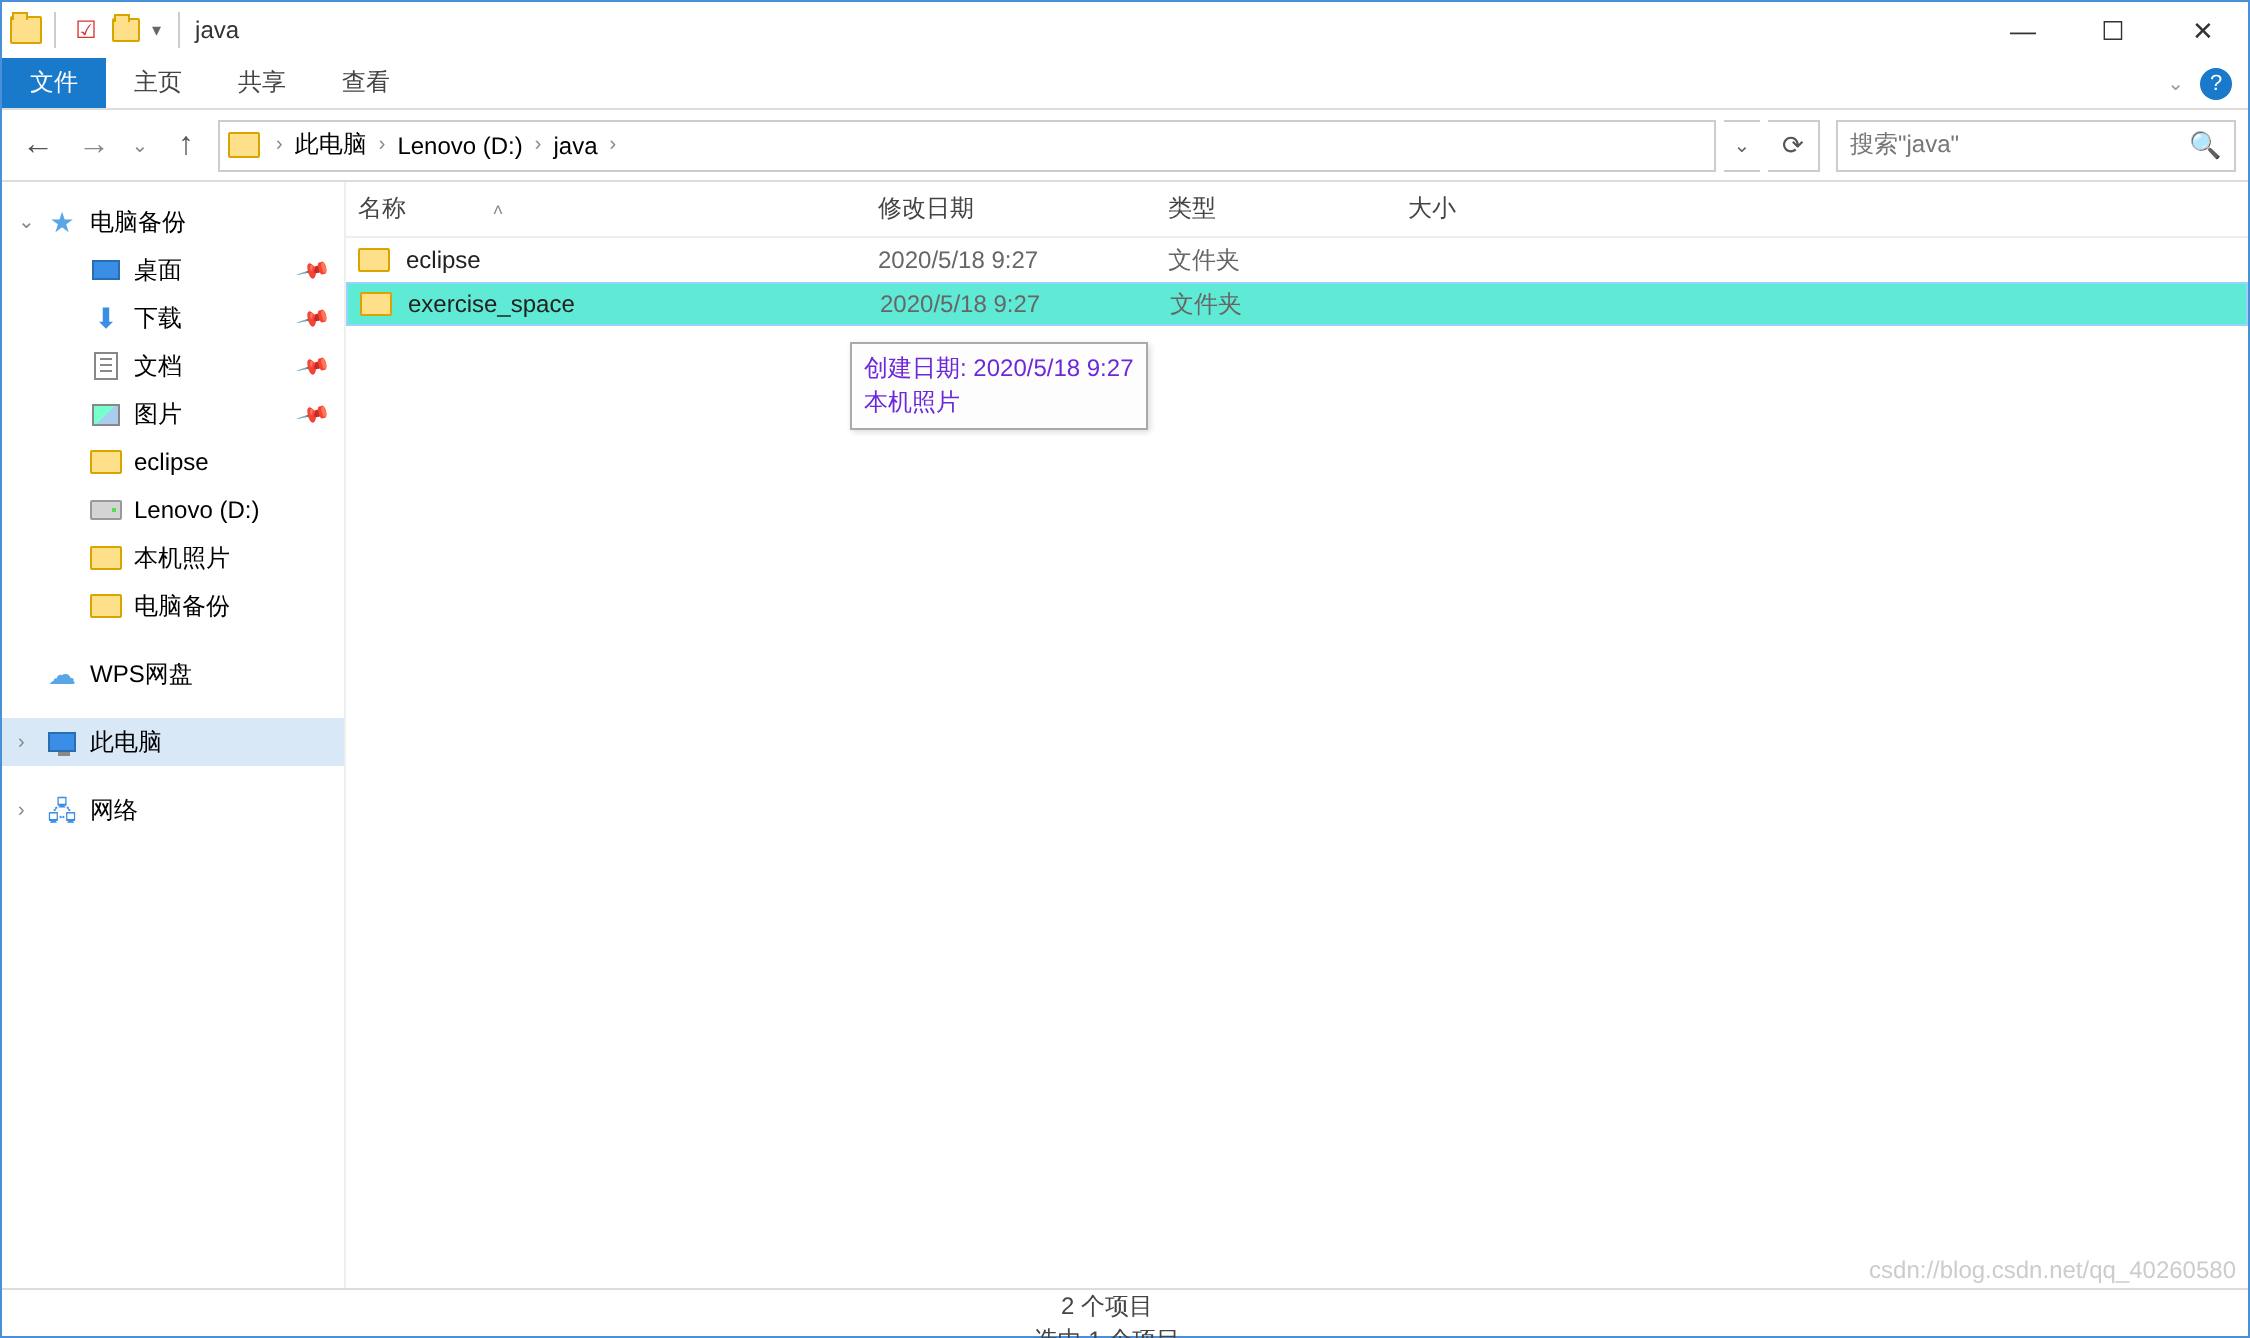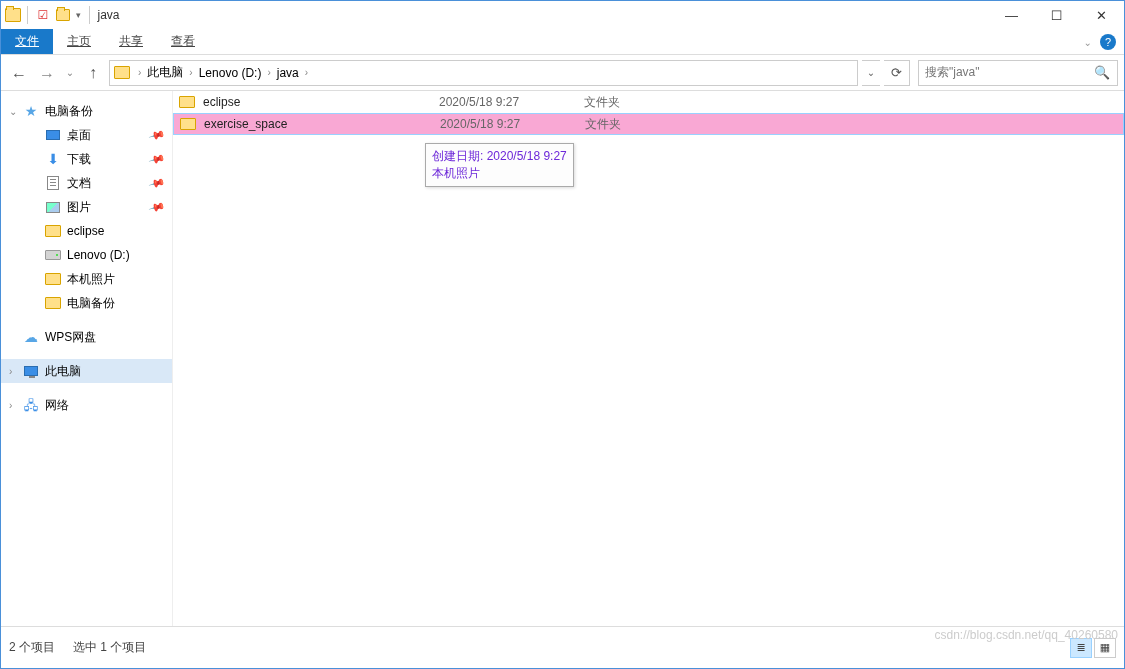--- a/index.html
+++ b/index.html
@@ -14,21 +14,21 @@
 .titlebar .folder-ico::before { content:""; position:absolute; top:-3px; left:0; width:6px; height:3px; background:#ffe08a; border:1px solid #d9a400; border-bottom:none; }
 .titlebar .sep { width:1px; height:18px; background:#ccc; margin: 0 2px; }
 .titlebar .qicon { width: 18px; height: 18px; display: flex; align-items: center; justify-content: center; font-size: 12px; }
 .titlebar .drop { font-size: 9px; color: #666; padding: 0 2px;}
 .titlebar .titletext { margin-left: 6px; font-size: 12px; color: #333; }
 .winbtns { margin-left: auto; display: flex; }
 .winbtn { width: 45px; height: 28px; display: flex; align-items: center; justify-content: center; font-size: 13px; color: #333; }
 
 
 .ribbon { height: 26px; display: flex; align-items: stretch; border-bottom: 1px solid #ddd; position: relative; }
-.ribbon .tab { padding: 0 14px; font-size: 12px; display: flex; align-items: center; color: #444; text-decoration: underline; }
+.ribbon .tab { padding: 0 14px; font-size: 12px; display: flex; align-items: center; color: #444; }
 .ribbon .tab.file { background: #1979ca; color: #fff; }
 .ribbon .expand { position: absolute; right: 8px; top: 0; height: 26px; display: flex; align-items: center; gap: 8px; }
 .ribbon .help { width:16px; height:16px; background:#1979ca; border-radius:50%; color:#fff; font-size:11px; display:flex; align-items:center; justify-content:center; }
 .ribbon .chev { font-size: 10px; color: #999; }
 
 
 .navbar { height: 36px; border-bottom: 1px solid #ddd; display: flex; align-items: center; padding: 4px 6px; gap: 4px; }
 .navbtn { width: 24px; height: 24px; display: flex; align-items: center; justify-content: center; color: #888; font-size: 16px; }
 .navbtn.enabled { color: #555; }
 .address { flex: 1; height: 26px; border: 1px solid #ccc; display: flex; align-items: center; padding: 0 4px; font-size: 12px; }
@@ -72,31 +72,31 @@
 .columns { height: 28px; display: flex; align-items: center; font-size: 12px; color: #444; border-bottom: 1px solid #eee; }
 .col { padding-left: 6px; }
 .col-name { width: 260px; }
 .col-date { width: 145px; }
 .col-type { width: 120px; }
 .col-size { width: 80px; }
 .sort-ind { font-size: 9px; color: #888; padding-left: 40px;}
 .rows { flex:1; position: relative; }
 .row { height: 22px; display: flex; align-items: center; font-size: 12px; }
 .row .cell { padding-left: 6px; }
-.row.selected { background: #f9a8d4; border: 1px solid #99d1ff; height:22px;}
+.row.selected { background: #5eead4; border: 1px solid #99d1ff; height:22px;}
 .row .ico { width:20px; display:flex; justify-content:center; margin-left: 4px;}
 .row .name { width: 236px; color: #222; }
 .row .date { width: 145px; color: #666; }
 .row .type { width: 120px; color: #666; }
 
 
 .tooltip { position: absolute; left: 252px; top: 52px; background: #fdfdfd; border: 1px solid #aaa; padding: 4px 6px; font-size: 12px; color: #6d28d9; box-shadow: 1px 1px 3px rgba(0,0,0,0.15); white-space: nowrap; }
 
 
-.statusbar { height: 42px; border-top: 1px solid #ddd; display: flex; align-items: center; font-size: 12px; padding: 0 8px; color: #444; }
+.statusbar { height: 24px; border-top: 1px solid #ddd; display: flex; align-items: center; font-size: 12px; padding: 0 8px; color: #444; flex-direction: column; }
 .statusbar .seg { margin-right: 18px; }
 .viewbtns { margin-left: auto; display: flex; gap: 2px;}
 .viewbtn { width: 22px; height: 20px; border: 1px solid #ccc; display:flex; align-items:center; justify-content:center; font-size:11px;}
 .viewbtn.active { background: #cce8ff; border-color:#99d1ff;}
 
 
 .watermark { position: absolute; right: 6px; bottom: 26px; font-size: 12px; color: #ccc; pointer-events: none; }
 </style>
 </head>
 <body>
@@ -239,20 +239,29 @@
           <span class="chev-side">›</span>
           <span class="ico">
               <span class="ico-net">🖧</span>
             </span>
           <span>网络</span>
         </div>
       </div>
     </div>
 
     <div class="filelist">
+      <div class="columns">
+        <div class="col col-name">
+          <span>名称</span>
+          <span class="sort-ind">˄</span>
+        </div>
+        <div class="col col-date">修改日期</div>
+        <div class="col col-type">类型</div>
+        <div class="col col-size">大小</div>
+      </div>
       <div class="rows">
         <div class="row">
           <span class="ico">
               <span class="ico-folder"></span>
             </span>
           <span class="cell name">eclipse</span>
           <span class="cell date">2020/5/18 9:27</span>
           <span class="cell type">文件夹</span>
         </div>
         <div class="row selected">

